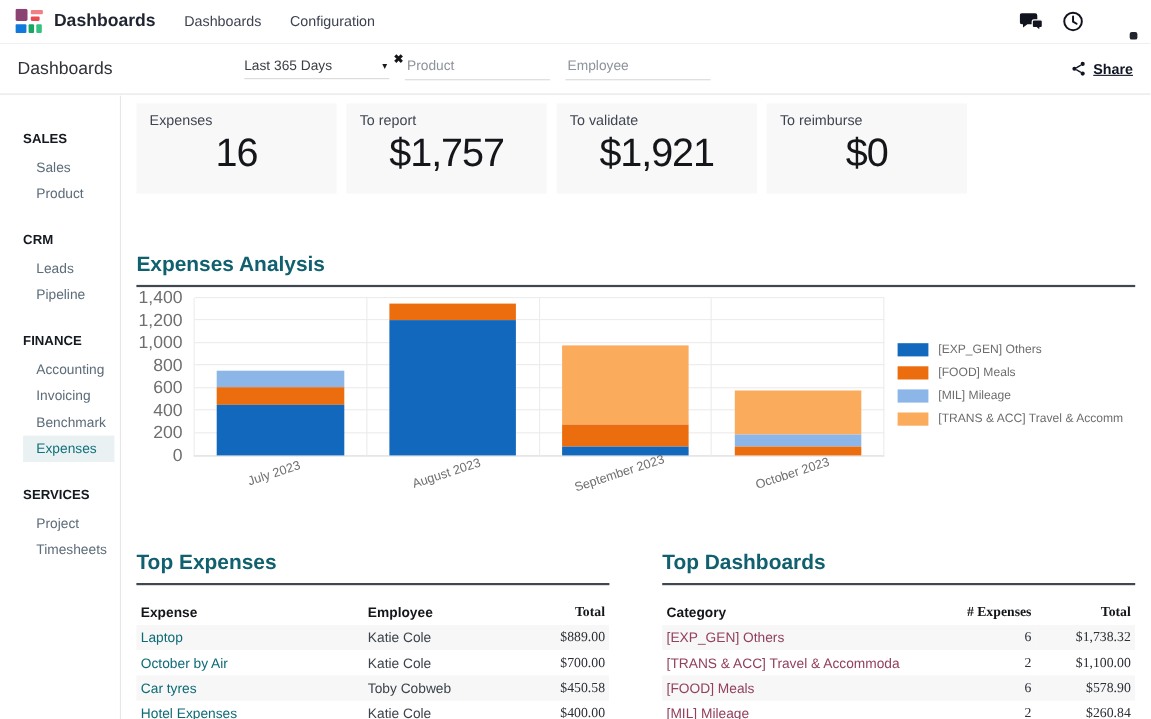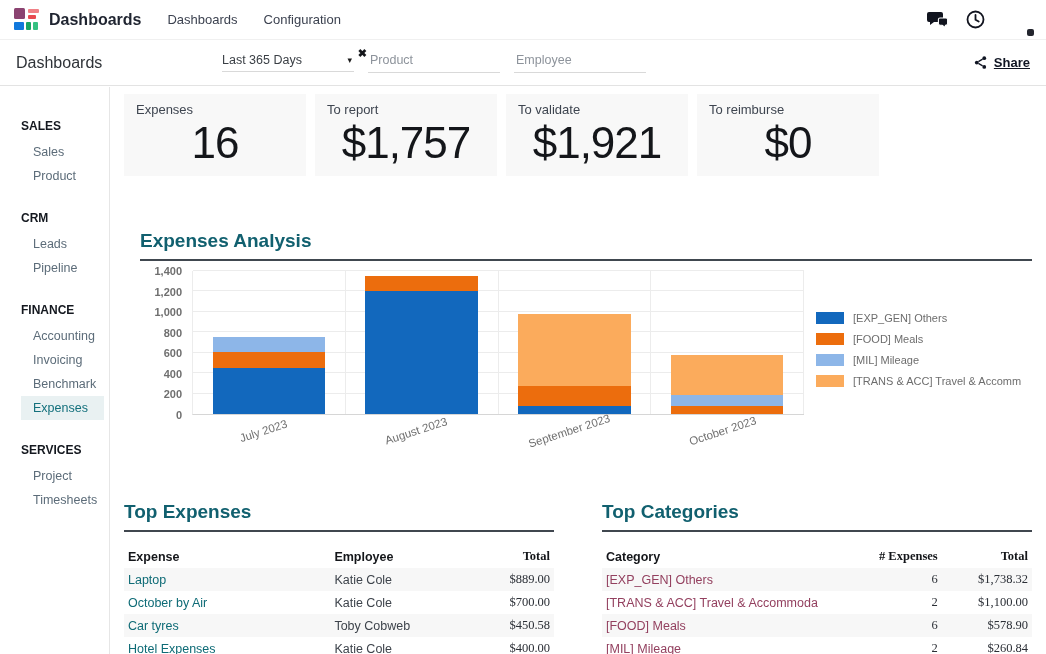--- a/index.html
+++ b/index.html
@@ -37,30 +37,30 @@
   .sidebar { position:absolute; left:0; top:87px; bottom:0; width:110px; border-right:1px solid #e6e6e6; padding-top:28px; background:#fff; }
   .side-section { margin-bottom:19px; }
   .side-title { font-size:12px; font-weight:700; color:#14181f; padding:4px 4px 4px 21px; margin-bottom:3px; }
   .side-item { font-size:12.5px; color:#5c6c79; padding:5px 4px 5px 33px; cursor:pointer; }
   .side-item.active { background:#e9f1f2; color:#13707c; margin-left:21px; margin-right:5px; padding-left:12px; }
   
   .main { position:absolute; left:110px; top:87px; right:0; bottom:0; padding:7px 14px 0 14px; overflow:hidden; }
   .kpi-row { display:flex; gap:9px; }
   .kpi-card { width:182px; height:82px; background:#f8f8f8; padding:8px 12px; }
   .kpi-label { font-size:13px; color:#3e4550; }
-  .kpi-value { font-size:44px; color:#14161a; text-align:center; margin-top:1px; letter-spacing:-1px; }
-  .section { margin-top:54px;margin-left:16px; }
+  .kpi-value { font-size:36px; color:#14161a; text-align:center; margin-top:1px; letter-spacing:-1px; }
+  .section { margin-top:54px; }
   .sec-title { font-size:19px; font-weight:700; color:#11606f; margin:0 0 7px 0; }
   .sec-rule { height:2px; background:#40474f; }
   
   .chart { display:flex; margin-top:10px; height:190px; }
   .plot-zone { flex:1; min-width:0; display:flex; flex-direction:column; }
   .plot-main { flex:1; display:flex; }
   .y-axis { width:52px; position:relative; }
-  .y-tick { position:absolute; right:10px; transform:translateY(50%); font-size:11px; color:#6f6f6f;font-weight:bold; }
+  .y-tick { position:absolute; right:10px; transform:translateY(50%); font-size:16px; color:#6f6f6f; }
   .plot { flex:1; position:relative; border-left:1px solid #ececec; border-bottom:1px solid #d6d6d6; }
   .gridline { position:absolute; left:0; right:0; height:1px; background:#ececec; }
   .slots { position:absolute; left:0; right:0; top:0; bottom:0; display:flex; }
   .slot { flex:1; border-right:1px solid #ececec; display:flex; align-items:flex-end; justify-content:center; }
   .bar { width:74%; height:100%; display:flex; flex-direction:column-reverse; }
   .seg { width:100%; }
   .x-axis { height:46px; display:flex; margin-left:52px; }
   .x-slot { flex:1; display:flex; justify-content:center; }
   .x-label { font-size:11.5px; color:#6f6f6f; transform:rotate(-18deg); position:relative; top:9px; white-space:nowrap; }
   .legend { width:228px; display:flex; flex-direction:column; justify-content:center; gap:9px; padding-left:12px; margin-bottom:34px; }
@@ -310,21 +310,21 @@
             </tr>
             <tr>
               <td><span class="exp-link">Hotel Expenses</span></td>
               <td>Katie Cole</td>
               <td class="num total">$400.00</td>
             </tr>
           </tbody>
         </table>
     </div>
     <div class="table-col">
-      <h2 class="sec-title">Top Categories</h2>
+      <h2 class="sec-title">Top Dashboards</h2>
       <div class="sec-rule"></div>
       <table id="tbl-categories">
           <thead>
             <tr>
               <th style="width: 60%;">Category</th>
               <th class="num" style="width: 19%;"># Expenses</th>
               <th class="num" style="width: 21%;">Total</th>
             </tr>
           </thead>
           <tbody>

